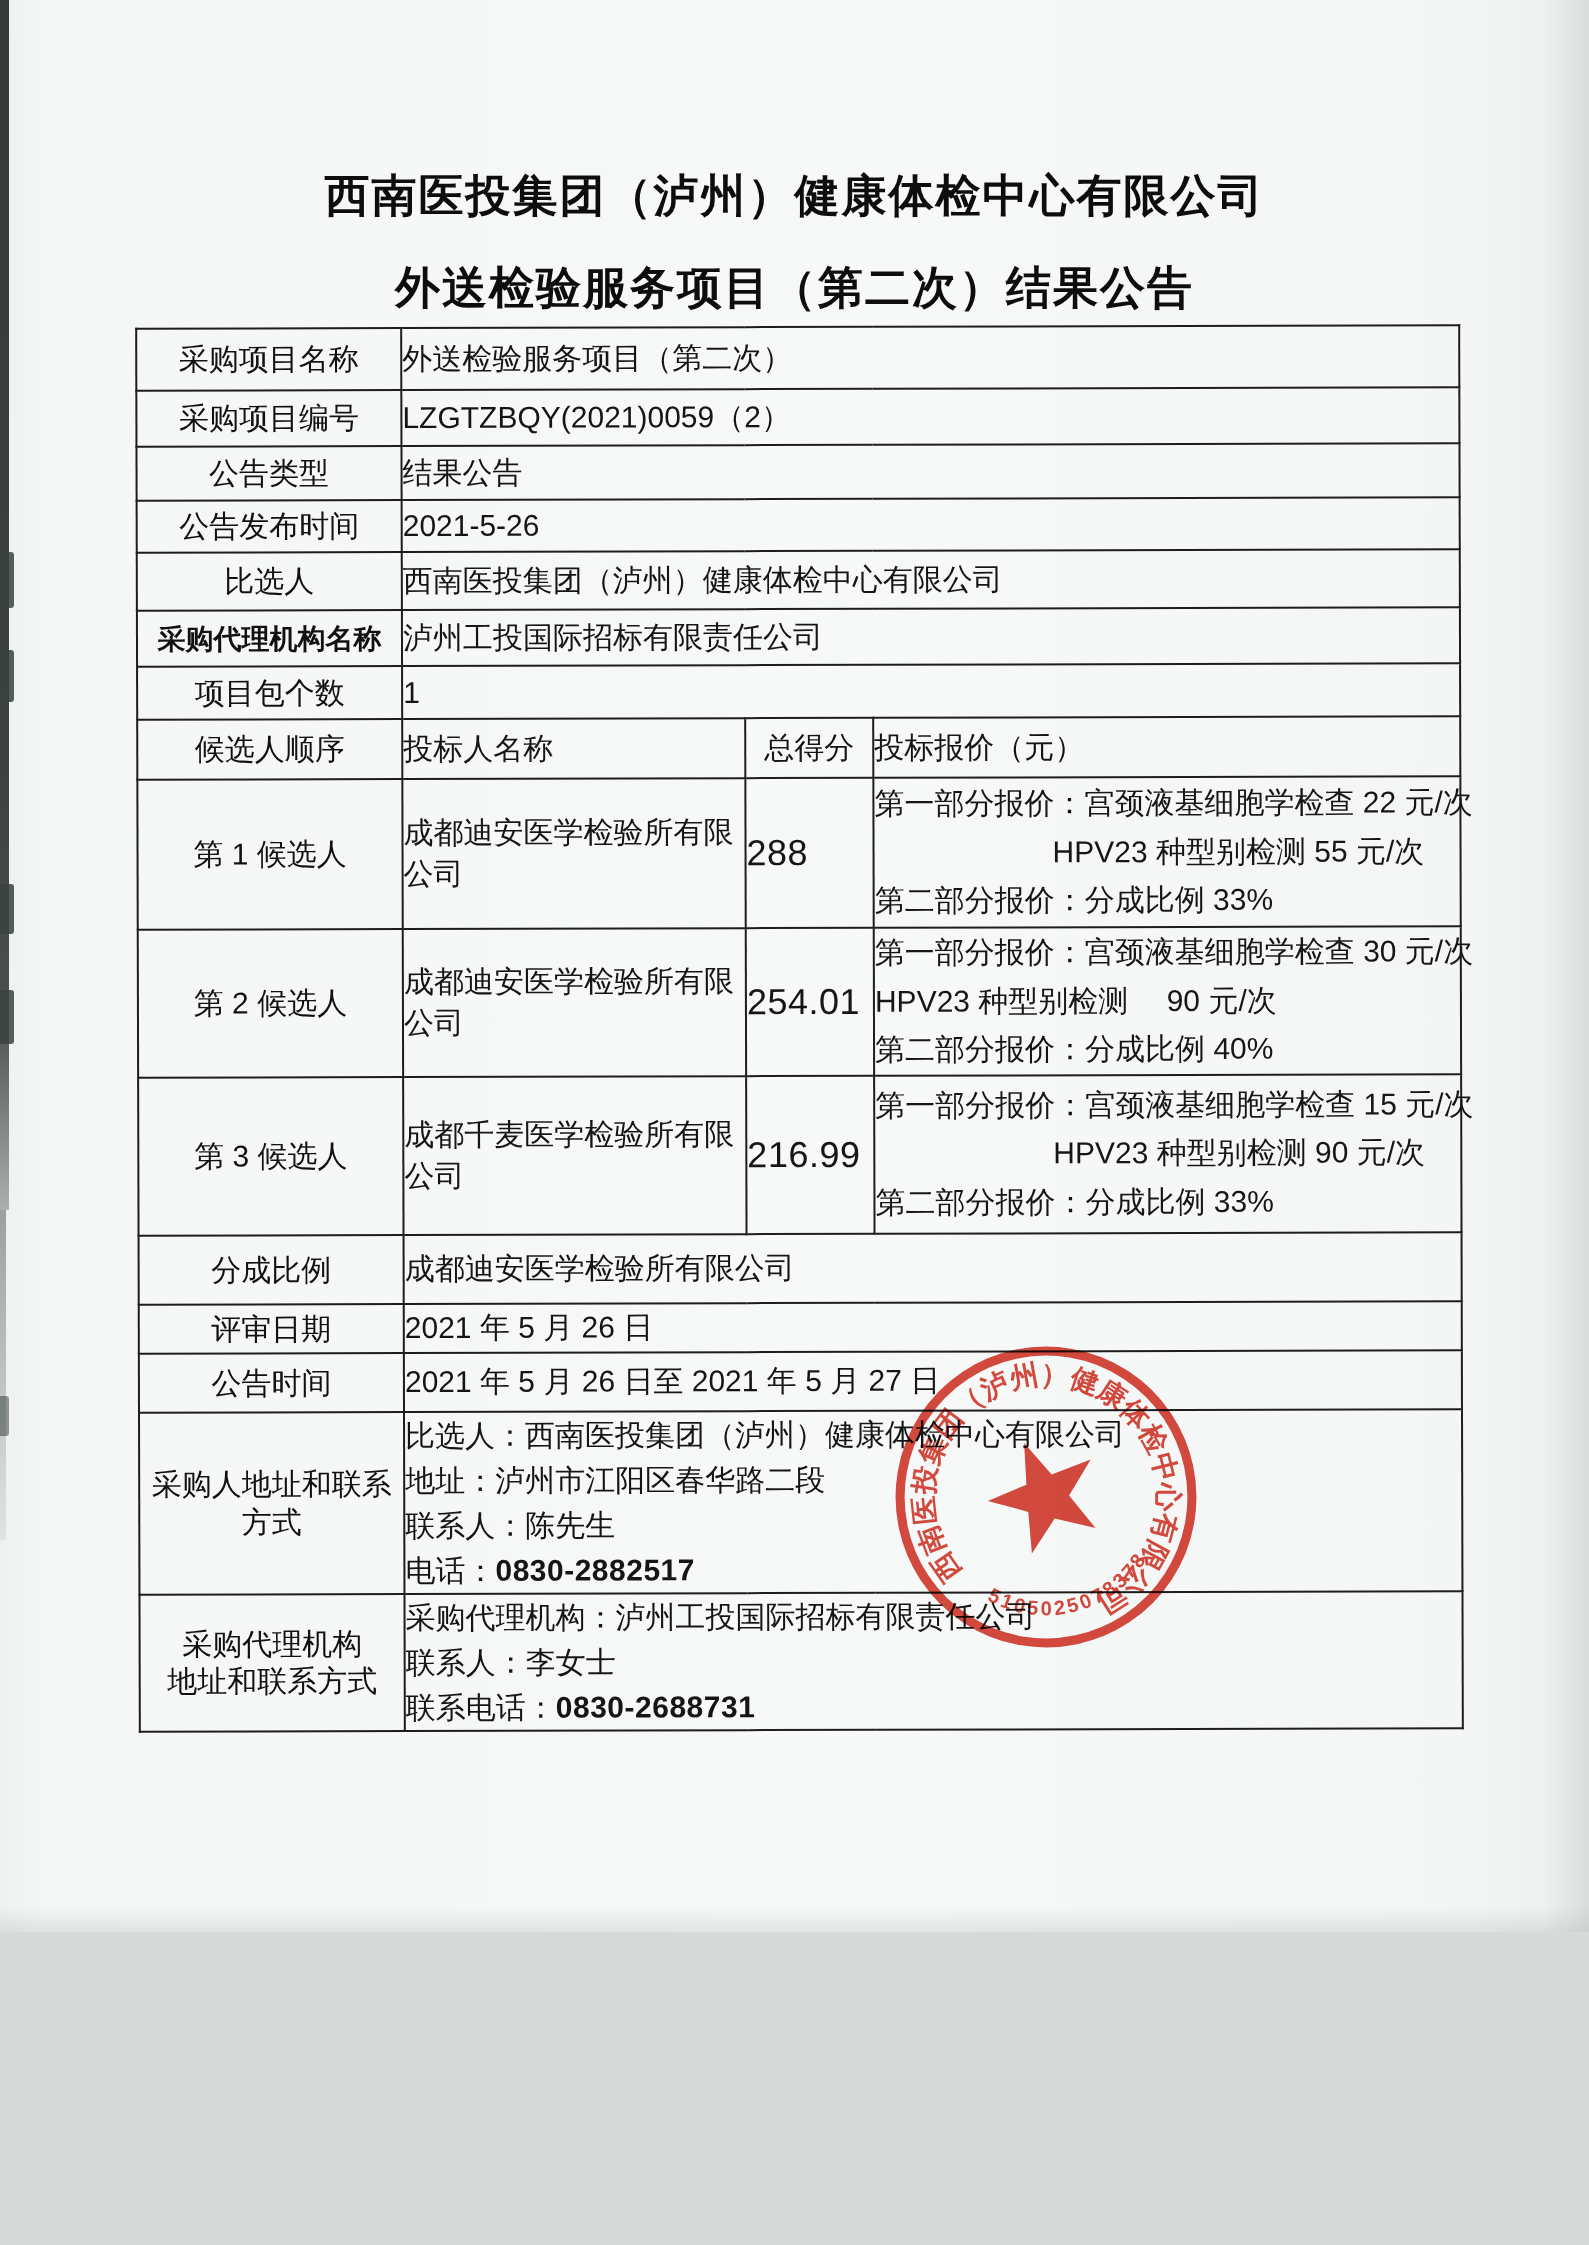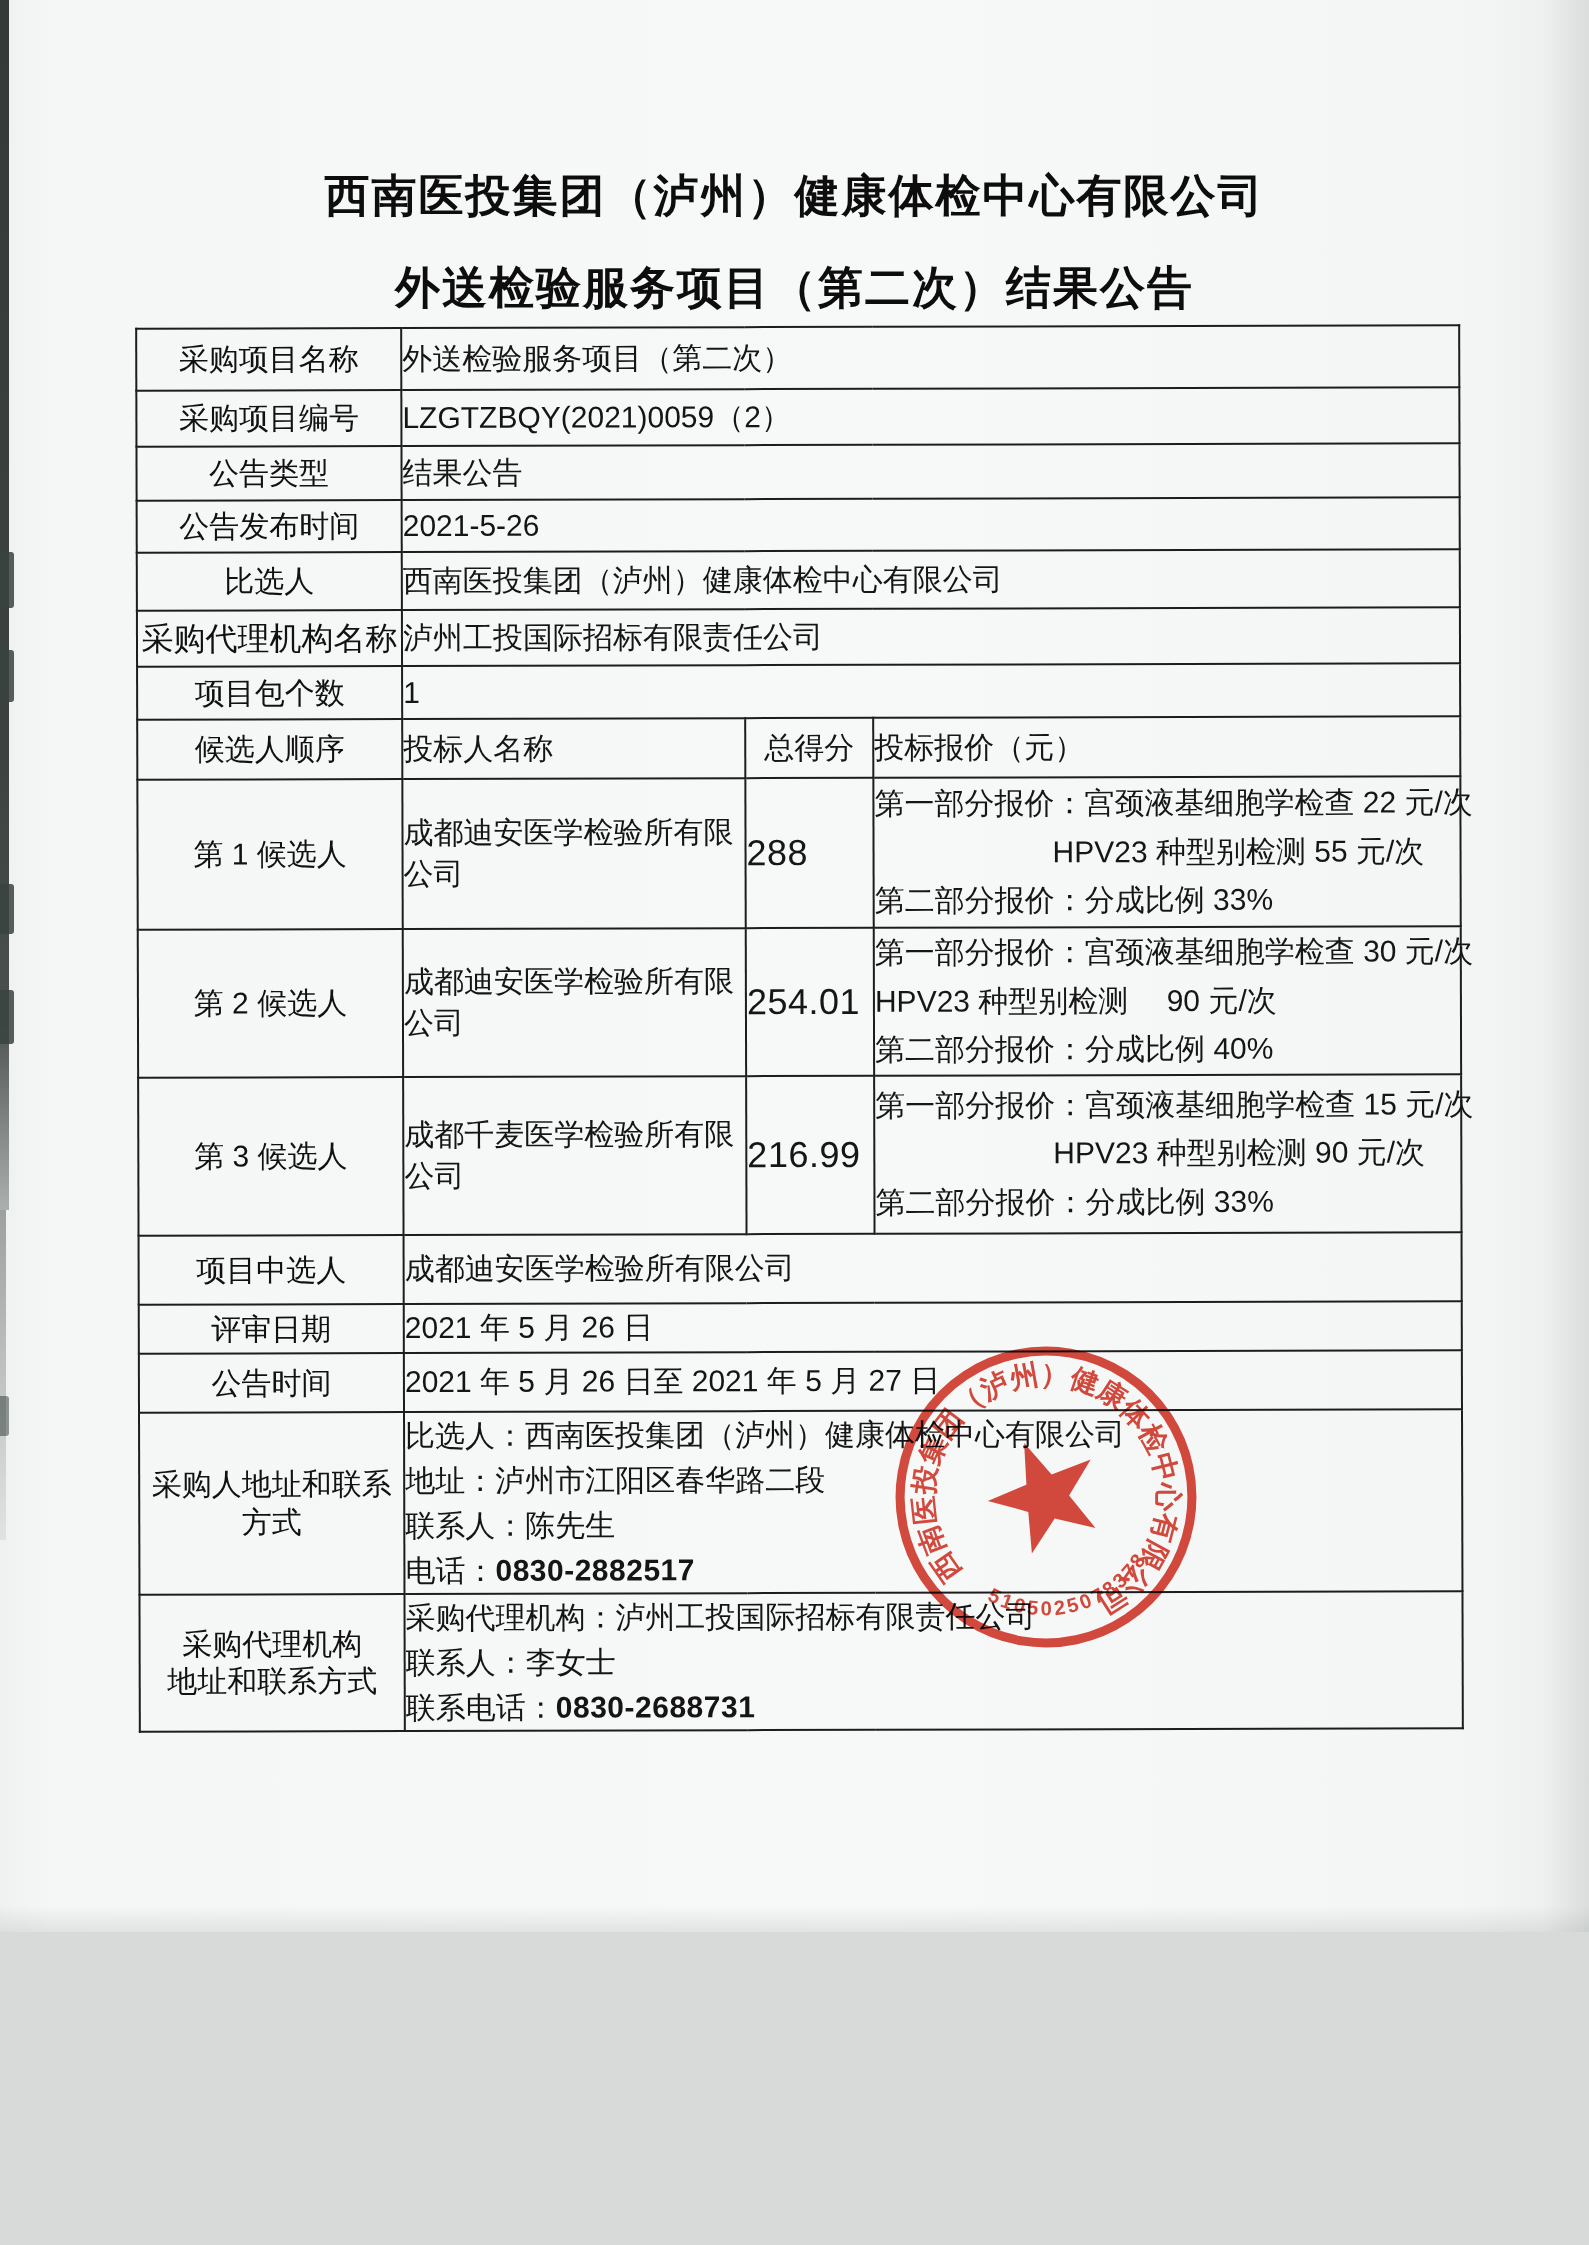--- a/index.html
+++ b/index.html
@@ -119,21 +119,21 @@
     </tr>
     <tr style="height:52px">
       <th class="lbl">公告发布时间</th>
       <td class="val" colspan="3">2021-5-26</td>
     </tr>
     <tr style="height:58px">
       <th class="lbl">比选人</th>
       <td class="val" colspan="3">西南医投集团（泸州）健康体检中心有限公司</td>
     </tr>
     <tr style="height:56px">
-      <th class="lbl" style="font-size:32px;">采购代理机构名称</th>
+      <th class="lbl" style="font-size:28px;font-weight:bold;">采购代理机构名称</th>
       <td class="val" colspan="3">泸州工投国际招标有限责任公司</td>
     </tr>
     <tr style="height:53px">
       <th class="lbl">项目包个数</th>
       <td class="val" colspan="3">1</td>
     </tr>
 
     <tr style="height:60px">
       <th class="lbl">候选人顺序</th>
       <td class="val">投标人名称</td>
@@ -168,21 +168,21 @@
       <td class="val">成都千麦医学检验所有限公司</td>
       <td class="score">216.99</td>
       <td class="price">
         <div class="pl">第一部分报价：宫颈液基细胞学检查 15 元/次</div>
         <div class="pl indent">HPV23 种型别检测 90 元/次</div>
         <div class="pl">第二部分报价：分成比例 33%</div>
       </td>
     </tr>
 
     <tr style="height:69px">
-      <th class="lbl">项目中选人</th>
+      <th class="lbl">分成比例</th>
       <td class="val" colspan="3">成都迪安医学检验所有限公司</td>
     </tr>
     <tr style="height:49px">
       <th class="lbl">评审日期</th>
       <td class="val" colspan="3">2021 年 5 月 26 日</td>
     </tr>
     <tr style="height:59px">
       <th class="lbl">公告时间</th>
       <td class="val" colspan="3">2021 年 5 月 26 日至 2021 年 5 月 27 日</td>
     </tr>

